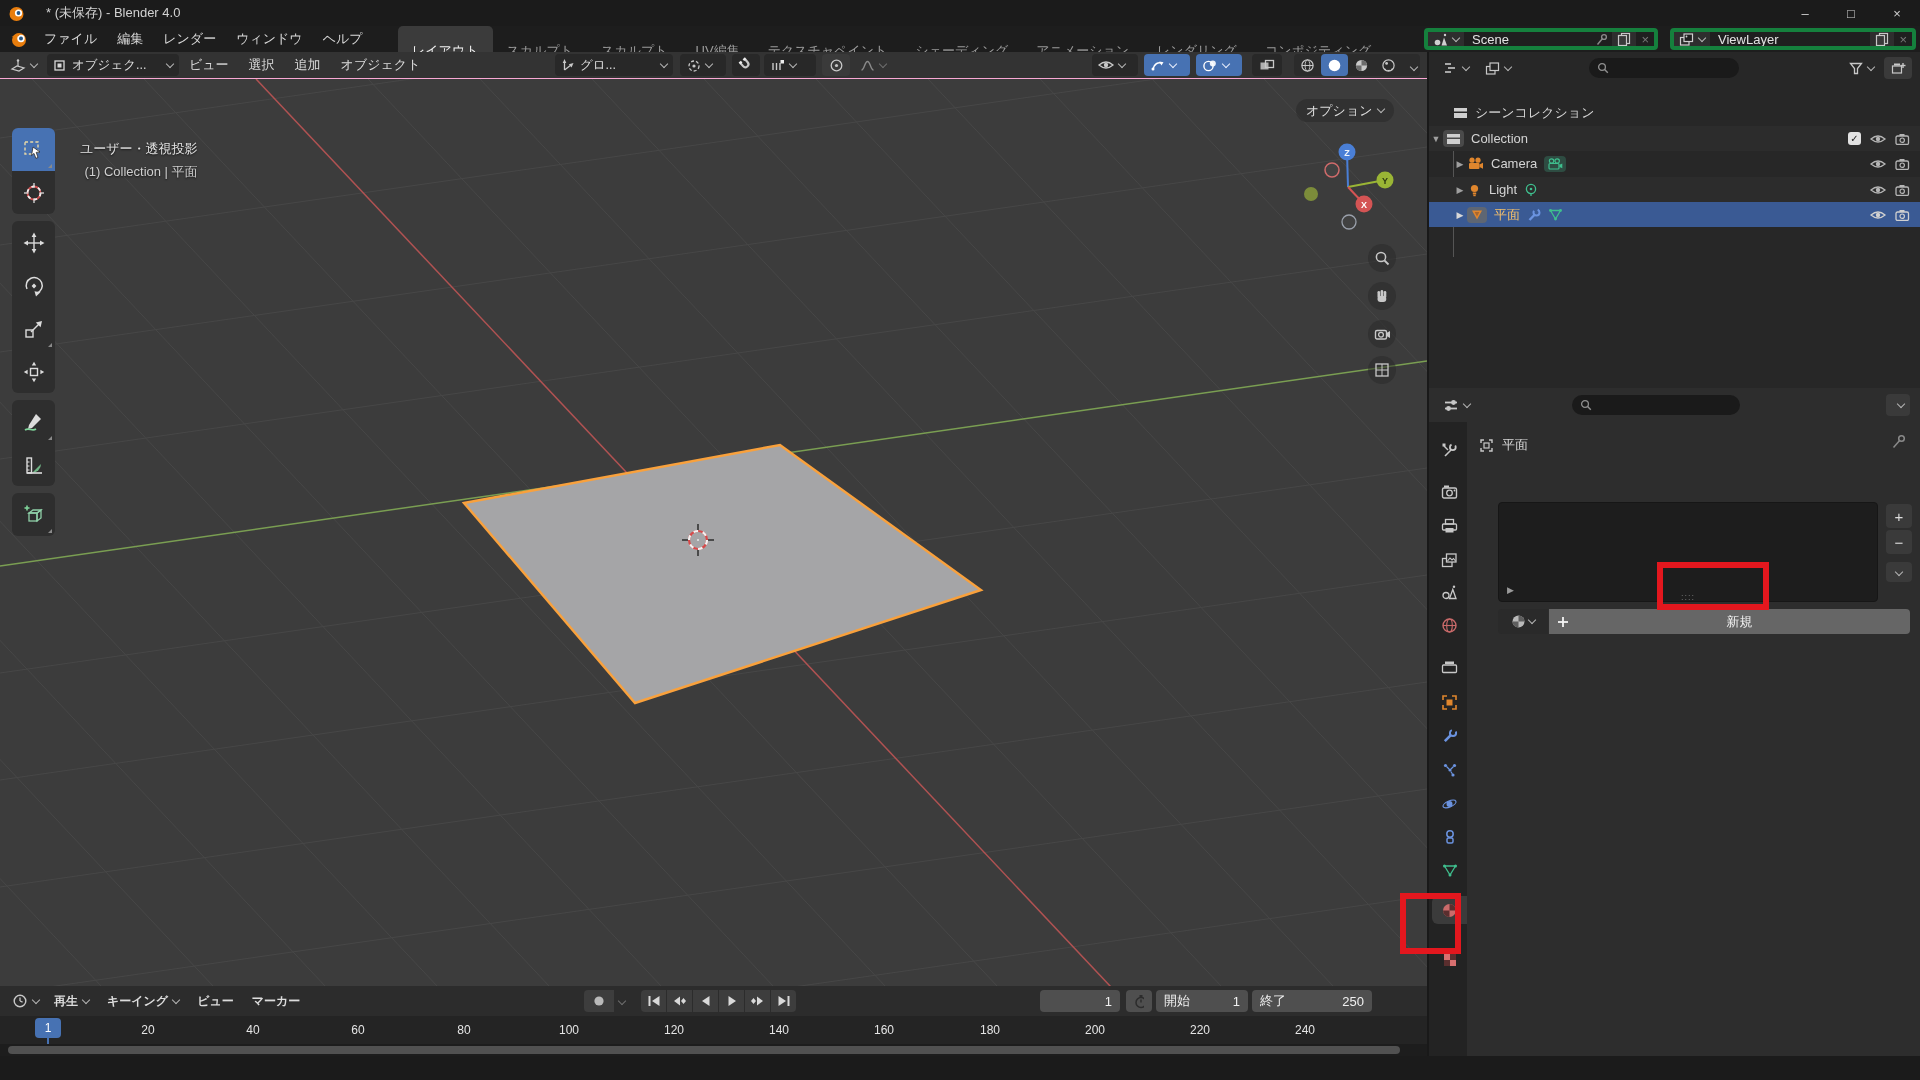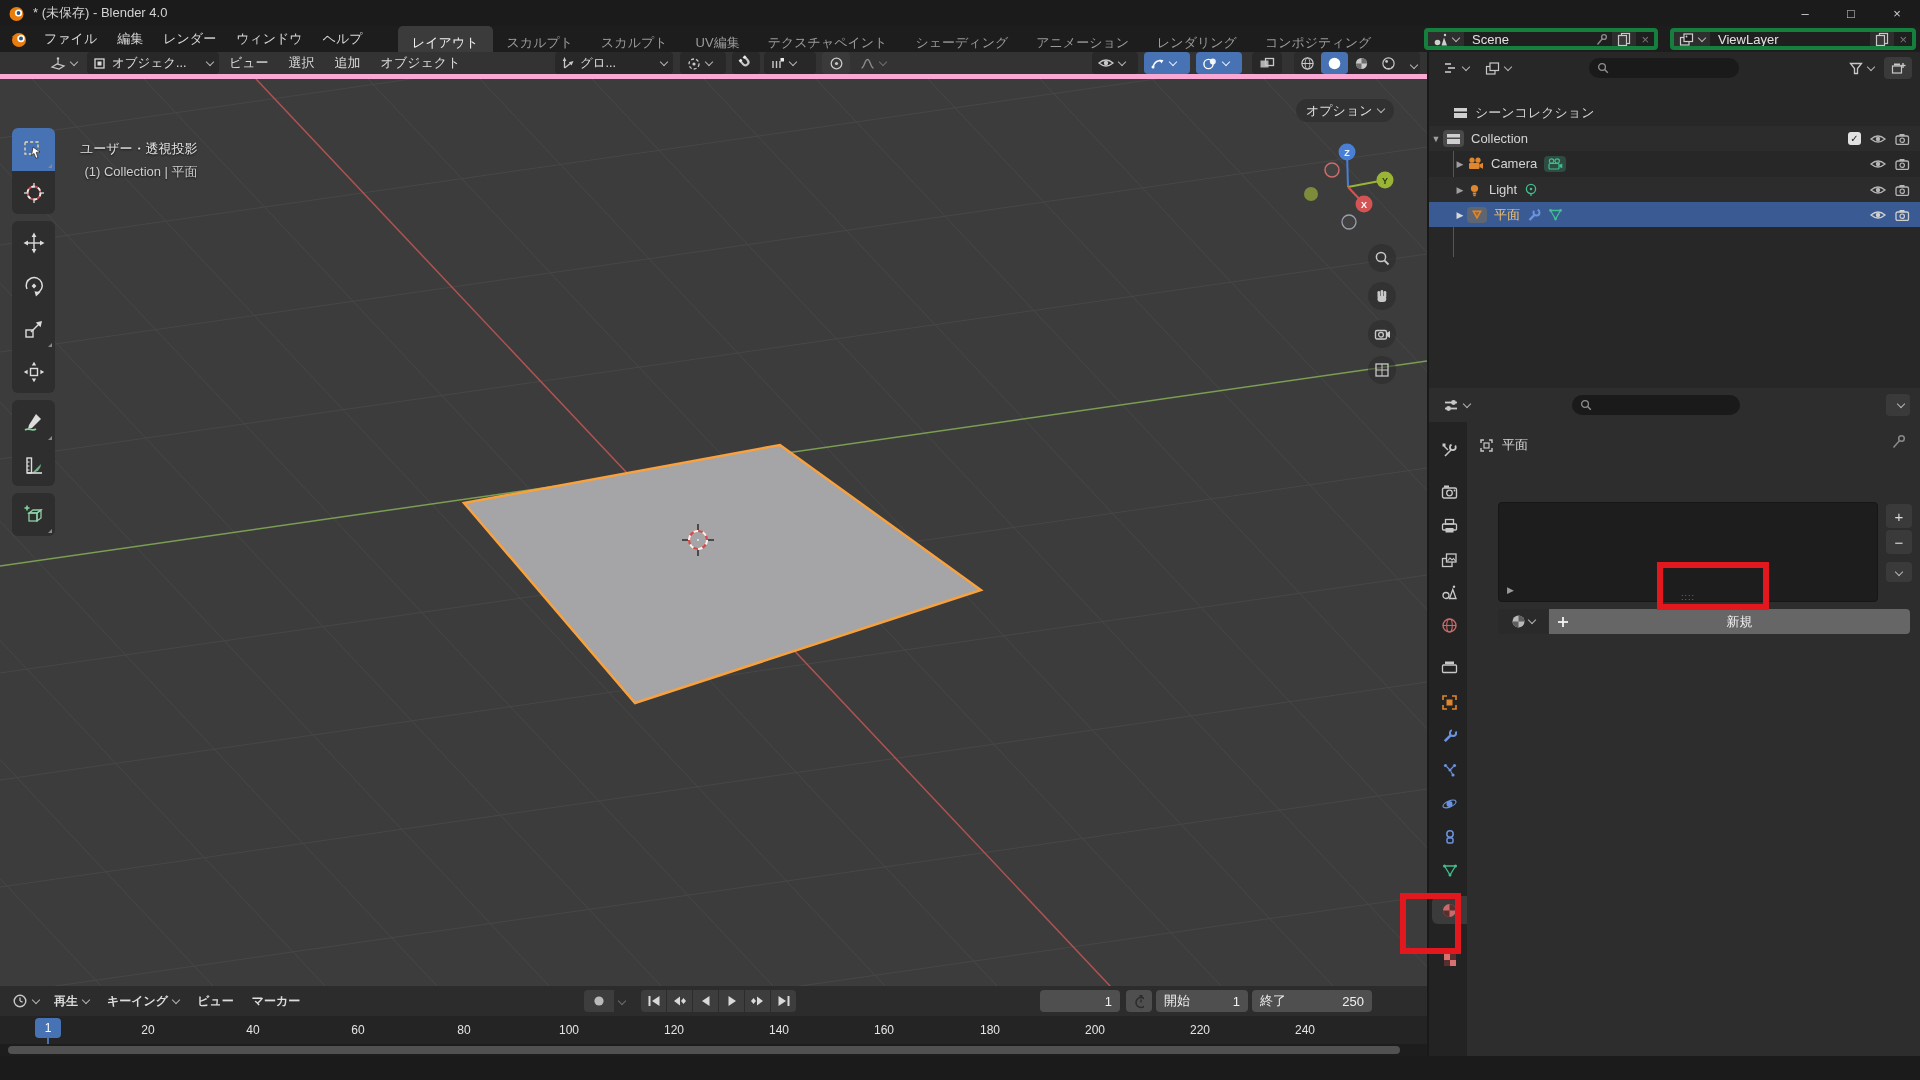--- a/index.html
+++ b/index.html
@@ -7,40 +7,40 @@
     font-family:"Liberation Sans","DejaVu Sans",sans-serif; color:#d9d9d9; }
   #app { position:relative; width:1920px; height:1080px; }
   .abs { position:absolute; }
   .flex { display:flex; align-items:center; }
   .chv { width:6px; height:6px; border-right:1.5px solid #b5b5b5; border-bottom:1.5px solid #b5b5b5;
          transform:rotate(45deg); display:inline-block; margin-left:5px; margin-top:-3px; flex:none; }
   .chv.dim { border-color:#6e6e6e; }
   .ico { display:inline-flex; align-items:center; justify-content:center; flex:none; }
 
   
-  #titlebar { left:0; top:0; width:1920px; height:26px; background:#1b1b1b; display:flex; align-items:center; }
+  #titlebar { left:0; top:0; width:1920px; height:26px; background:#1b1b1b; display:flex; align-items:center;gap:13px; }
   #titlebar .title { font-size:13px; color:#d2d2d2; margin-left:8px; }
   .wctl { width:46px; height:26px; display:flex; align-items:center; justify-content:center;
           font-size:13px; color:#cfcfcf; }
 
   
   #topbar { left:0; top:26px; width:1920px; height:26px; background:#1d1d1d; display:flex; align-items:center; }
   .tmenu { font-size:13px; color:#d8d8d8; padding:0 10px; height:26px; line-height:26px; }
   #tabs { position:absolute; left:398px; top:0; height:26px; display:flex; }
-  .tab { font-size:13px; color:#9b9b9b; height:26px; line-height:26px; padding:4px 14px; }
+  .tab { font-size:13px; color:#9b9b9b; height:26px; line-height:26px; padding:12px 14px; }
   .tab.active { background:#3b3b3b; color:#f0f0f0; border-radius:5px 5px 0 0; }
   .idgroup { position:absolute; top:2px; height:22px; background:#1f1f1f; border:4px solid #15803d;
              border-radius:4px; display:flex; align-items:center; overflow:hidden; }
   .idgroup .seg { height:100%; display:flex; align-items:center; padding:0 5px; }
   .idgroup .seg.btnseg { background:#2e2e2e; }
   .idgroup .lbl { font-size:13px; color:#e3e3e3; padding:0 8px; flex:1; }
 
   
   #vp-header { left:0; top:52px; width:1427px; height:27px; background:#333333;
-               border-bottom:5px solid #f9a8d4; display:flex; align-items:center;padding-left:40px; }
+               border-bottom:1px solid #f9a8d4; display:flex; align-items:center; }
   .hbtn { background:#282828; border-radius:4px; height:22px; display:flex; align-items:center;
           padding:0 6px; margin-left:4px; font-size:12.5px; color:#dcdcdc; }
   .hmenu { font-size:13px; color:#dcdcdc; padding:0 10px; }
   .togblue { background:#4772b3 !important; }
   .shadegrp { display:flex; background:#2b2b2b; border-radius:4px; height:22px; align-items:center; margin-left:10px; }
   .shadegrp .sbtn { width:27px; height:22px; display:flex; align-items:center; justify-content:center; }
   .shadegrp .sbtn.active { background:#4772b3; border-radius:4px; }
 
   
   #vp-canvas { left:0; top:79px; }

